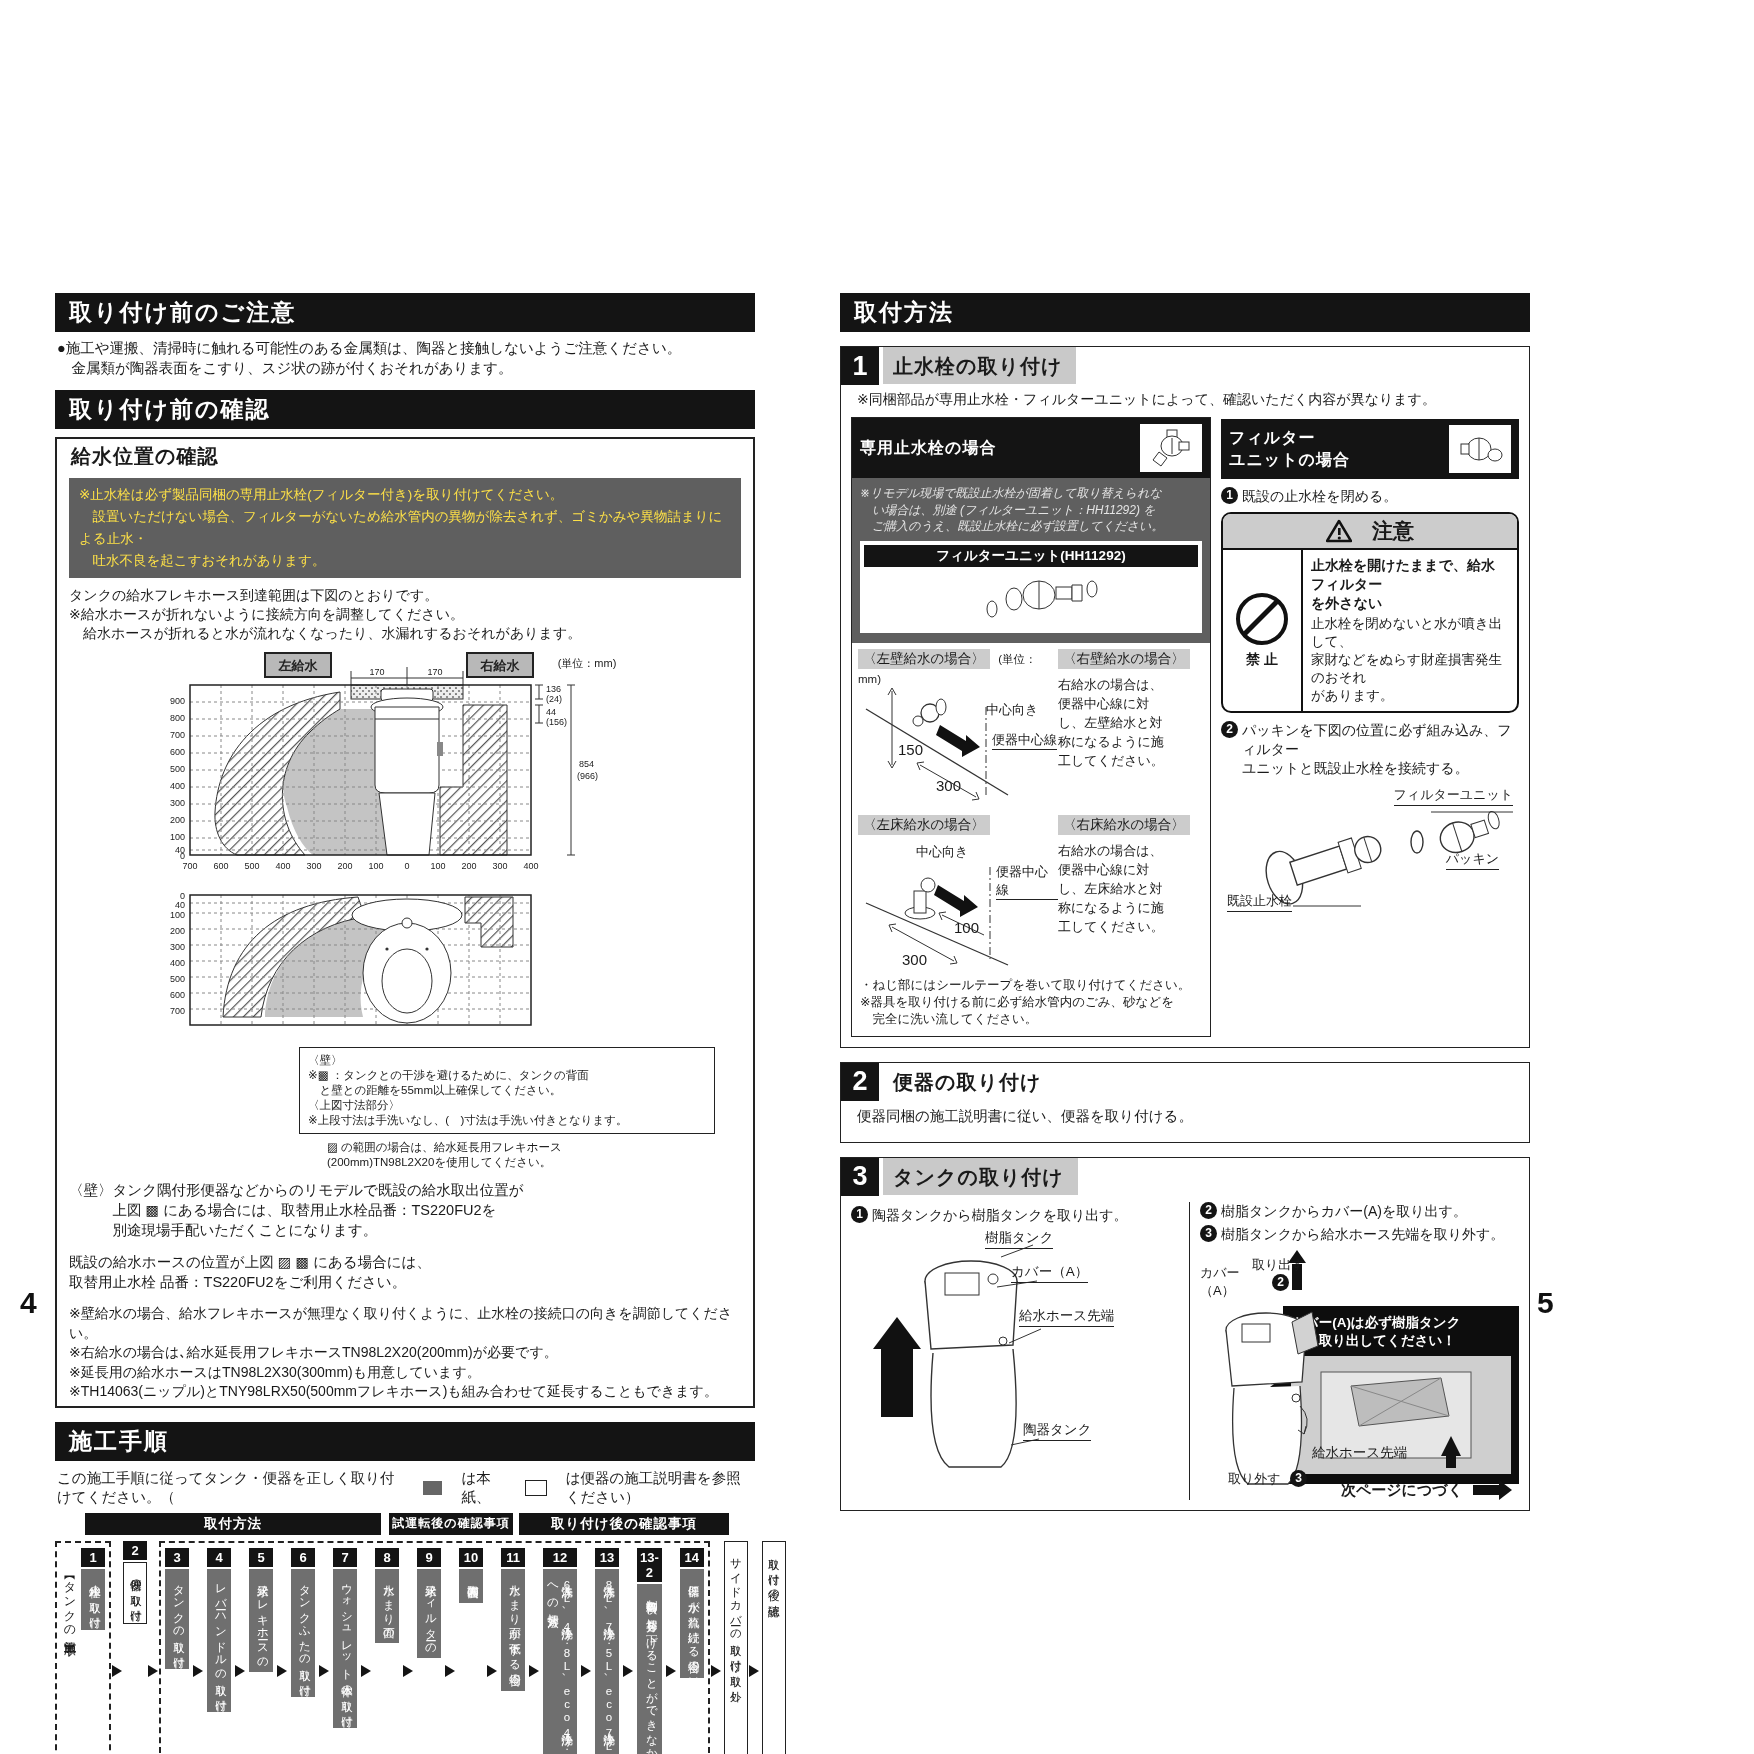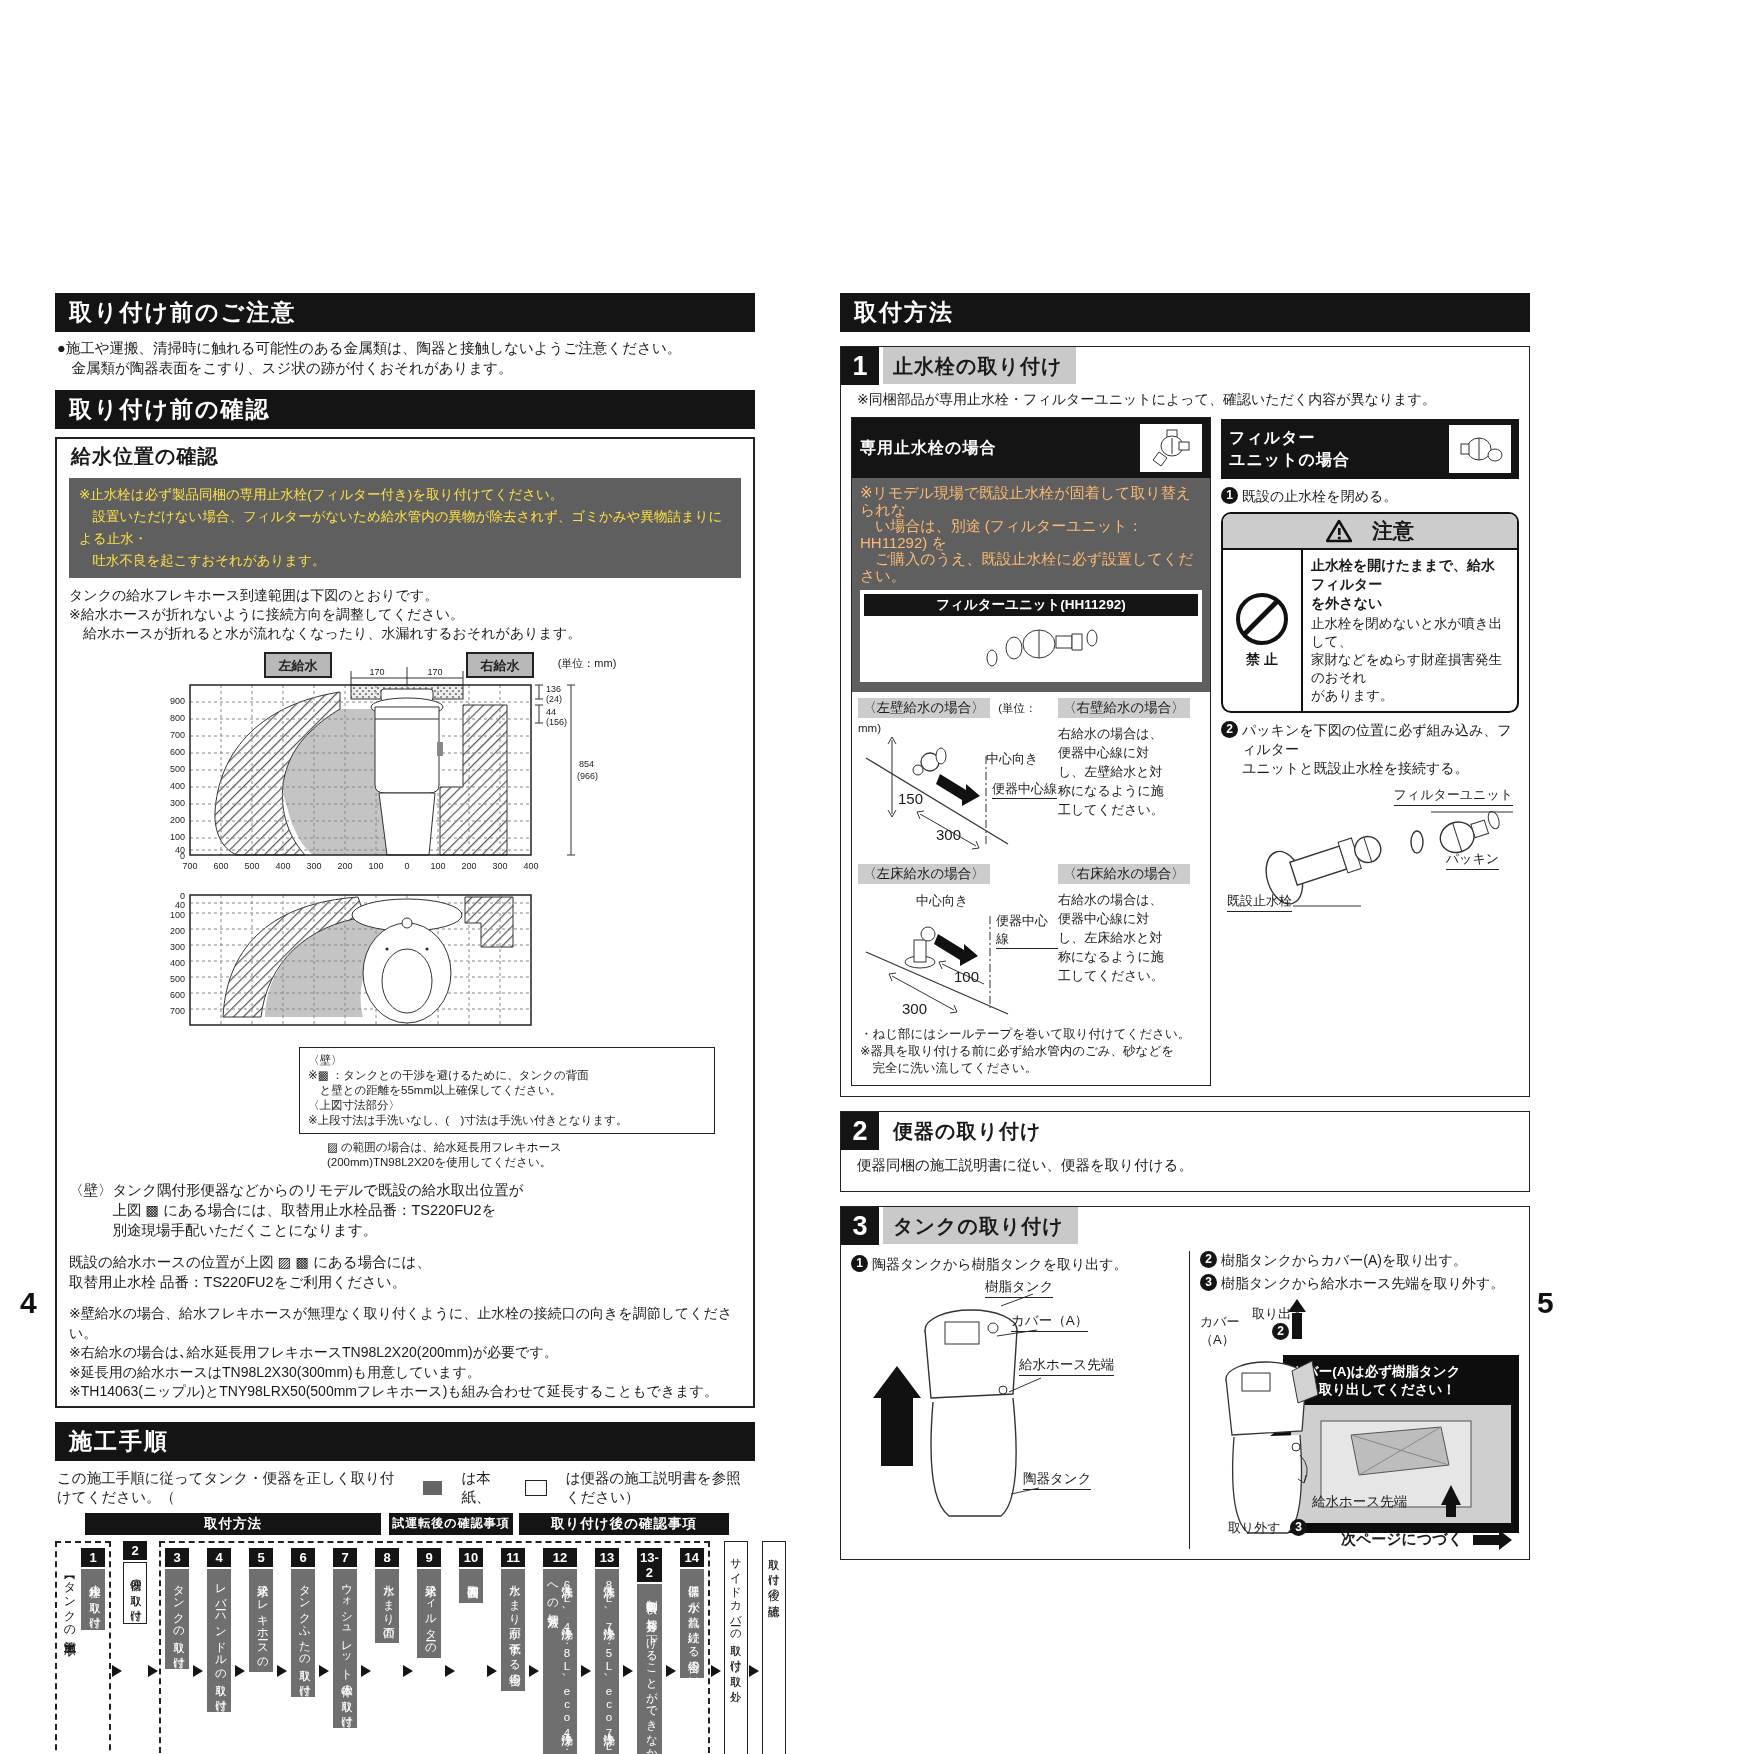--- a/index.html
+++ b/index.html
@@ -68,21 +68,21 @@
   .sectitle{font-size:20px;font-weight:bold;padding:6px 14px 4px 10px;margin-left:4px;letter-spacing:1px;}
   .sectitle.hl{background:#c9c9c9;}
   .s1note{font-size:14px;margin:2px 0 8px 6px;}
   .cols{display:flex;gap:10px;}
   .lcol{width:358px;border:1.5px solid #222;flex:0 0 auto;}
   .rcol{flex:1;padding-top:2px;}
   .colhead{background:#141414;color:#fff;display:flex;align-items:center;justify-content:space-between;padding:6px 8px;}
   .colhead .t{font-size:16px;font-weight:bold;line-height:22px;letter-spacing:1px;}
   .imgbox{background:#fff;width:62px;height:48px;flex:0 0 auto;display:flex;align-items:center;justify-content:center;}
   .grayblock{background:#5f5f5f;padding:7px 8px 10px 8px;}
-  .grayblock .txt{color:#fdba74;font-size:15px;line-height:16.5px;}
+  .grayblock .txt{color:#e5e5e5;font-size:12px;line-height:16.5px;font-style:italic;}
   .unitpanel{background:#fff;margin-top:6px;padding:4px;}
   .unitlabel{background:#141414;color:#fff;font-size:13.5px;font-weight:bold;text-align:center;padding:2px 4px;}
   .mini{display:flex;padding:6px 6px 0 6px;}
   .miniL{width:200px;flex:0 0 auto;position:relative;}
   .miniR{flex:1;}
   .minititle{display:inline-block;background:#ccc;font-size:13.5px;padding:1px 5px;}
   .miniunit{font-size:11.5px;margin-left:4px;}
   .minibody{font-size:13px;line-height:19px;margin-top:6px;}
   .lcolnotes{font-size:12.5px;line-height:17px;padding:4px 8px 8px 8px;}
   .steptxt{font-size:14px;line-height:19px;margin:8px 0 6px 0;display:flex;}

